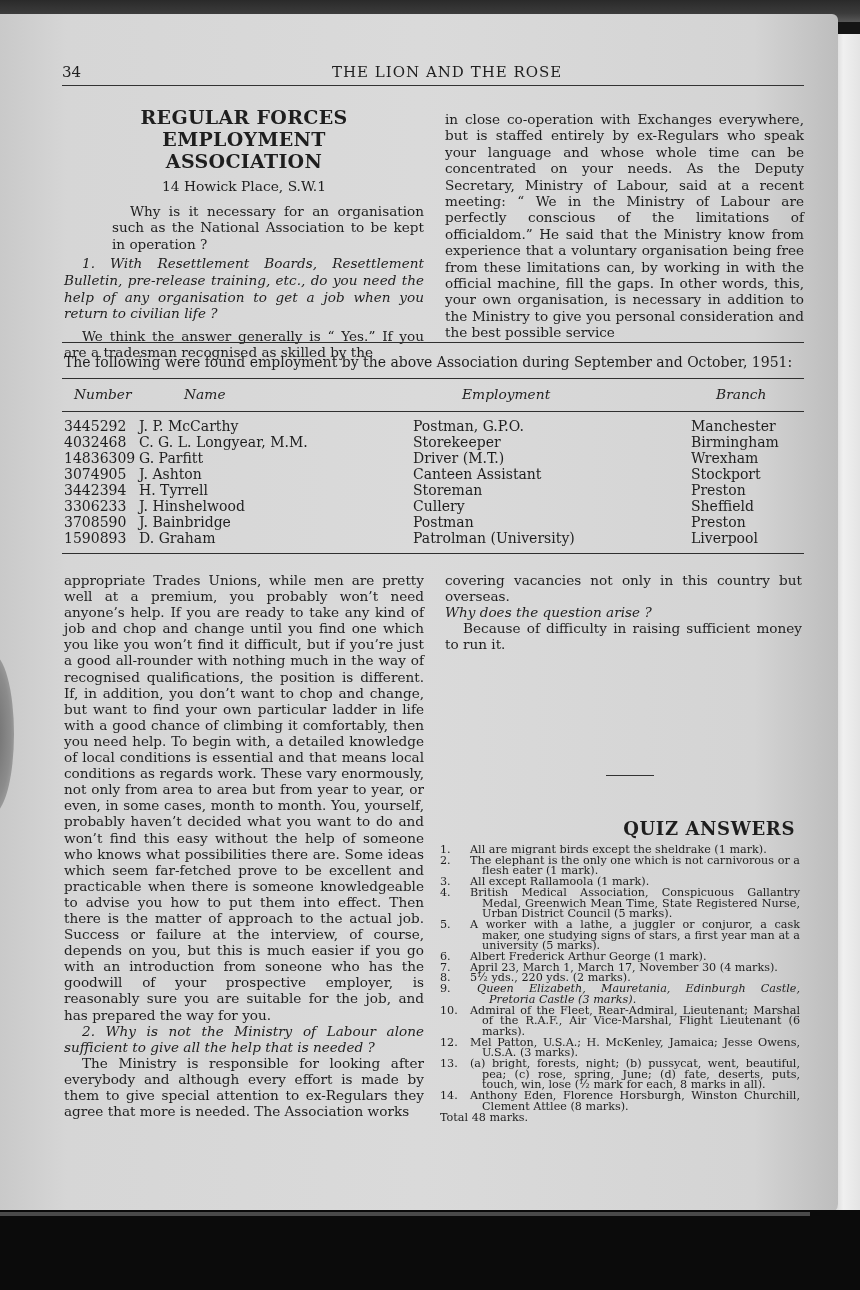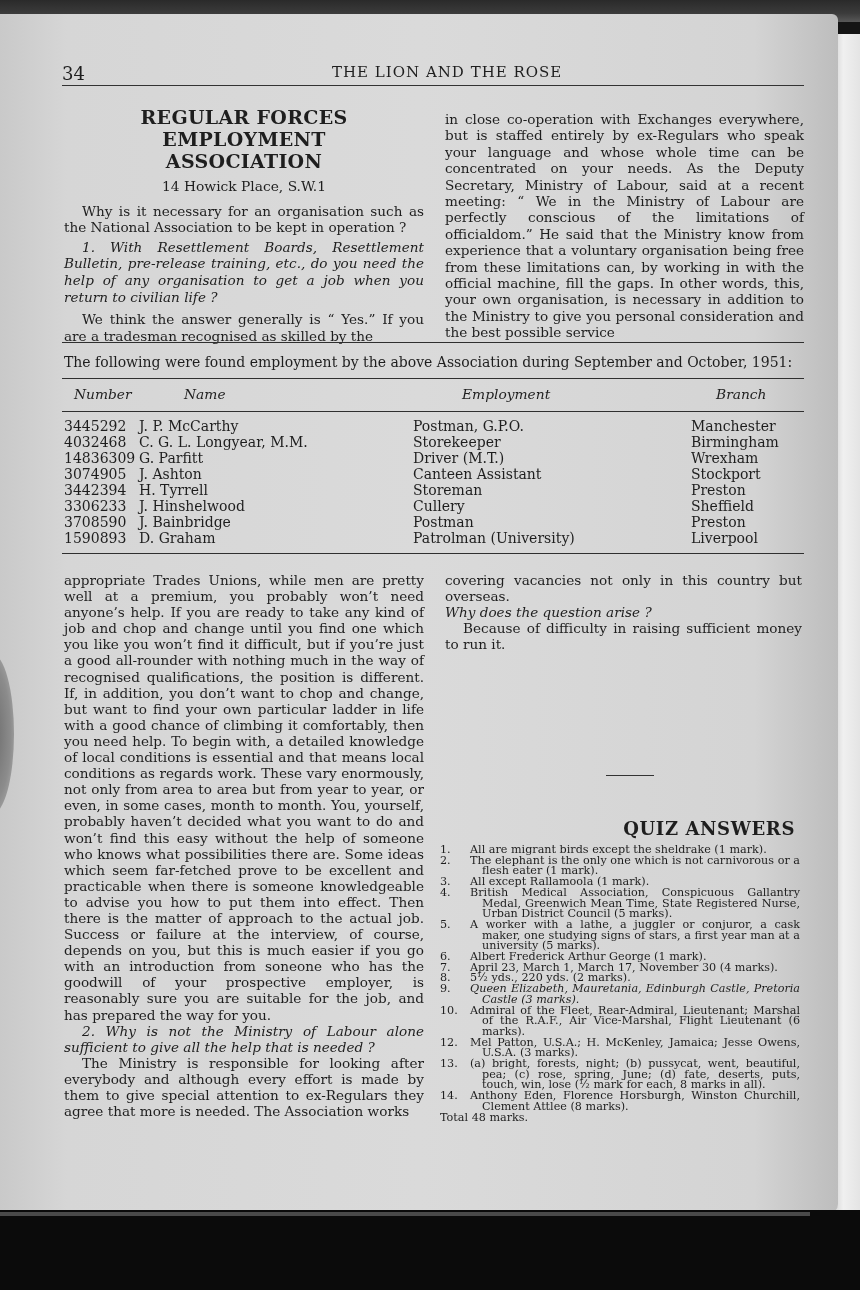--- a/index.html
+++ b/index.html
@@ -20,27 +20,27 @@
   }
   .next-page {
     position:absolute; left:832px; top:34px; width:28px; height:1180px;
     background:linear-gradient(90deg,#cfcfcf,#f0f0f0 40%,#e4e4e4);
   }
   .bottom-edge { position:absolute; left:0; top:1210px; width:860px; height:80px; background:#0b0b0b; }
   .bottom-edge::before { content:""; position:absolute; left:0; top:2px; width:810px; height:4px; background:#4a4a4a; }
   .thumb { position:absolute; left:-30px; top:640px; width:44px; height:160px; border-radius:50%; background:radial-gradient(#6a6a6a,#8c8c8c 60%,#bcbcbc); }
 
   .running-head { position:absolute; left:62px; top:63px; width:742px; height:22px; border-bottom:1.5px solid #333; }
-  .page-num { position:absolute; left:0; top:0; font-size:18px; }
+  .page-num { position:absolute; left:0; top:0; font-size:15px; }
   .journal-title { position:absolute; left:270px; top:0; font-size:15px; letter-spacing:1px; }
 
   .col { position:absolute; font-size:13.6px; line-height:16.6px; text-align:justify; }
   .col p { margin:0; }
   .indent { text-indent:18px; }
-  .it { font-style:italic; }
+  .it { font-style:italic;margin-left:7px; }
 
   .headline { text-align:center; font-weight:bold; font-size:19px; line-height:22px; letter-spacing:0.3px; }
   .address { text-align:center; font-size:13.8px; margin:6px 0 8px 0; }
 
   .rule { position:absolute; left:62px; width:742px; border-top:1.6px solid #2f2f2f; }
   .table-caption { position:absolute; left:64px; top:354px; font-size:14px; white-space:nowrap; }
   .th { position:absolute; top:386px; font-style:italic; font-size:13.8px; }
   .tbody { position:absolute; top:418px; font-size:14px; line-height:16px; }
   .row { position:relative; height:16px; white-space:nowrap; }
   .row span { position:absolute; top:0; }
@@ -69,21 +69,21 @@
   <span class="page-num">34</span>
   <span class="journal-title">THE LION AND THE ROSE</span>
 </div>
 
 <div class="col" style="left:64px; top:106px; width:360px;">
   <div class="headline">
     <div>REGULAR FORCES EMPLOYMENT</div>
     <div>ASSOCIATION</div>
   </div>
   <div class="address">14 Howick Place, S.W.1</div>
-  <p class="indent" style="margin-bottom:3px;">Why is it necessary for an organisation such as the National Association to be kept in operation ?</p>
+  <p class="indent" style="margin-bottom:3px;margin-left:48px;">Why is it necessary for an organisation such as the National Association to be kept in operation ?</p>
   <p class="indent it" style="margin-bottom:6px;">1. With Resettlement Boards, Resettlement Bulletin, pre-release training, etc., do you need the help of any organisation to get a job when you return to civilian life ?</p>
   <p class="indent">We think the answer generally is “ Yes.”  If you are a tradesman recognised as skilled by the</p>
 </div>
 
 <div class="col" style="left:445px; top:111px; width:359px; line-height:16.4px;">
   <p>in close co-operation with Exchanges everywhere, but is staffed entirely by ex-Regulars who speak your language and whose whole time can be concentrated on your needs.  As the Deputy Secretary, Ministry of Labour, said at a recent meeting: “ We in the Ministry of Labour are perfectly conscious of the limitations of officialdom.”  He said that the Ministry know from experience that a voluntary organisation being free from these limitations can, by working in with the official machine, fill the gaps. In other words, this, your own organisation, is necessary in addition to the Ministry to give you personal consideration and the best possible service</p>
 </div>
 
 <div class="rule" style="top:342px;"></div>
 <div class="table-caption">The following were found employment by the above Association during September and October, 1951:</div>

